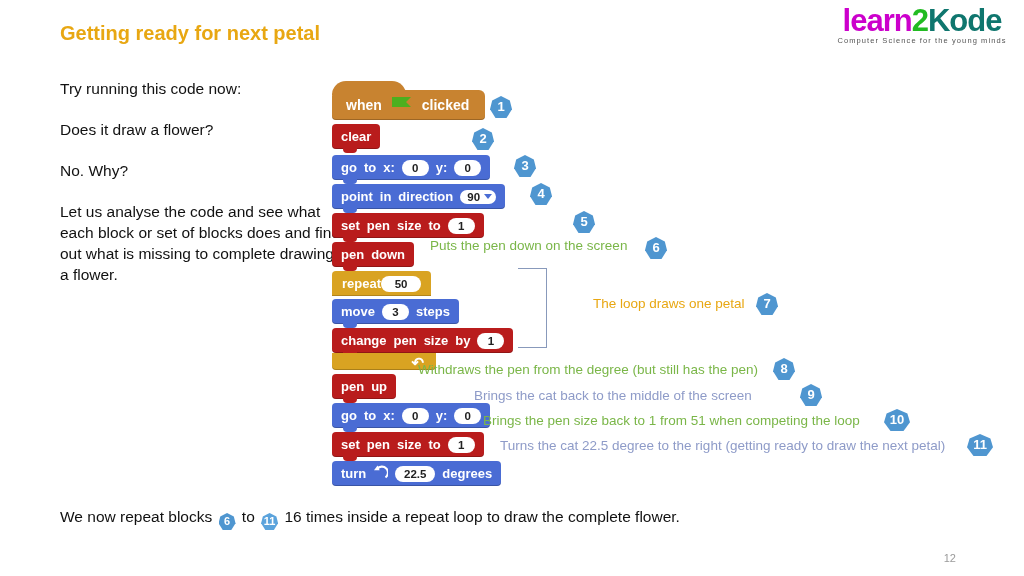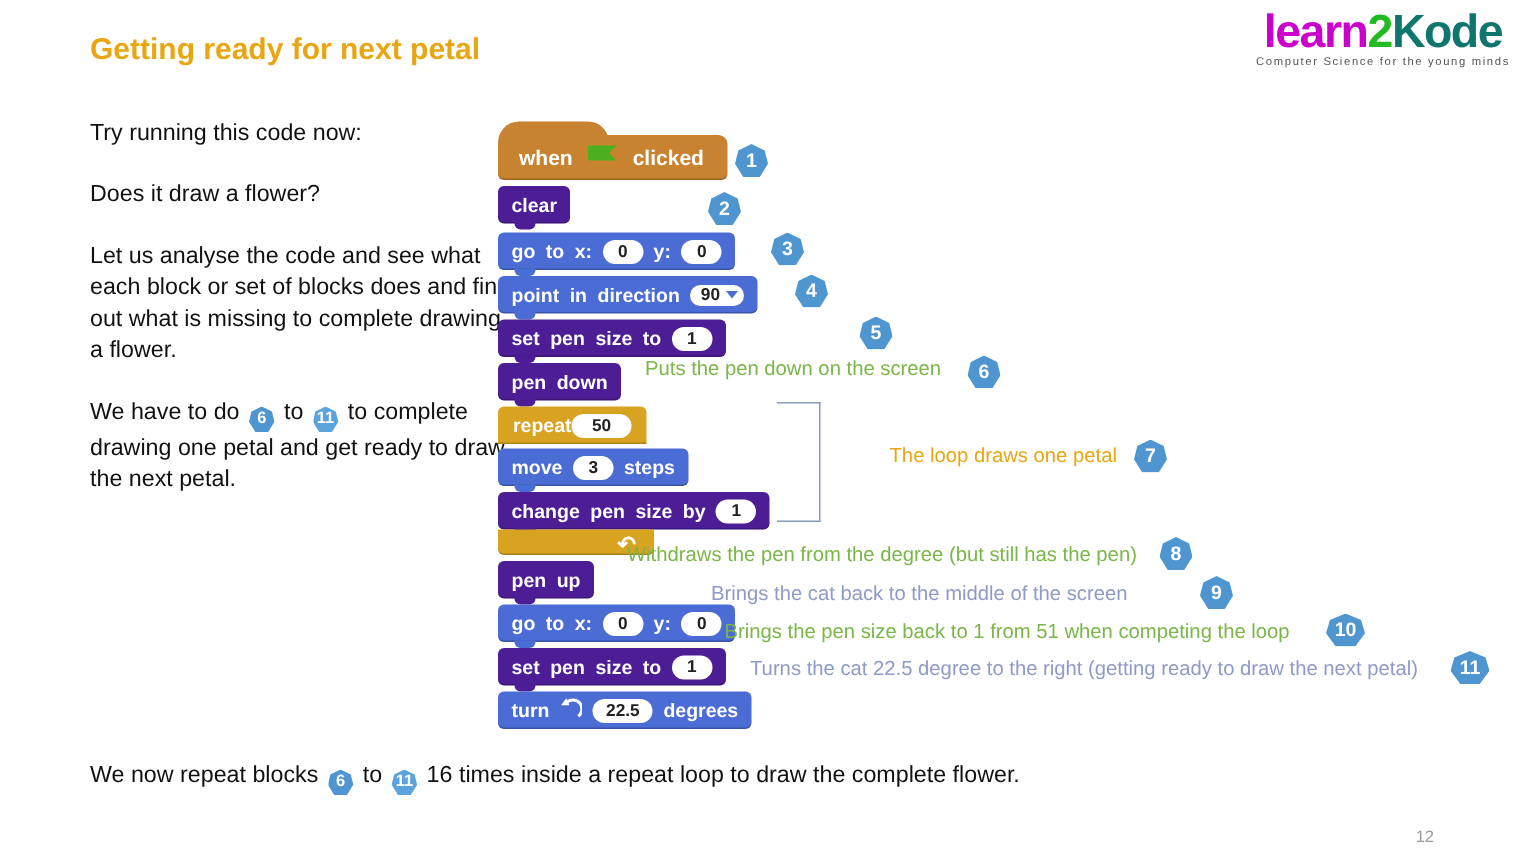--- a/index.html
+++ b/index.html
@@ -56,21 +56,21 @@
     height:25px;
     padding:0 9px;
     border-radius:4px;
     color:#fff;font-size:13px;font-weight:bold;
     box-shadow:inset 0 -1px 0 rgba(0,0,0,.22);
     white-space:nowrap;
   }
   .blk .w{margin-right:7px;}
   .blk .w:last-child{margin-right:0;}
   .motion{background:#4a6cd4;}
-  .pen{background:#4c1d95;}
+  .pen{background:#b91c1c;}
   
   .notch:after{
     content:"";position:absolute;left:11px;bottom:-4px;
     width:14px;height:5px;border-radius:0 0 4px 4px;
     background:inherit;
   }
   .row{position:relative;margin-bottom:4px;}
   
   .hat{
     position:relative;display:inline-flex;align-items:center;
@@ -136,28 +136,22 @@
     <span class="l1">learn</span><span class="l2">2</span><span class="l3">Kode</span>
   </div>
   <div class="logo-tag">Computer Science for the young minds</div>
 </div>
 
 <div class="slide-title">Getting ready for next petal</div>
 
 <div class="text-col">
   <p>Try running this code now:</p>
   <p>Does it draw a flower?</p>
+  <p>No. Why?</p>
   <p>Let us analyse the code and see what each block or set of blocks does and find out what is missing to complete drawing a flower.</p>
-  <p>
-    <span>We have to do</span>
-    <span class="badge">6</span>
-    <span>to</span>
-    <span class="badge lt">11</span>
-    <span>to complete drawing one petal and get ready to draw the next petal.</span>
-  </p>
 </div>
 
 <div style="position:absolute;left:60px;top:508px;font-size:15.5px;color:#111;white-space:nowrap;">
   <span>We now repeat blocks</span>
   <span class="badge">6</span>
   <span>to</span>
   <span class="badge lt">11</span>
   <span>16 times inside a repeat loop to draw the complete flower.</span>
 </div>
 

